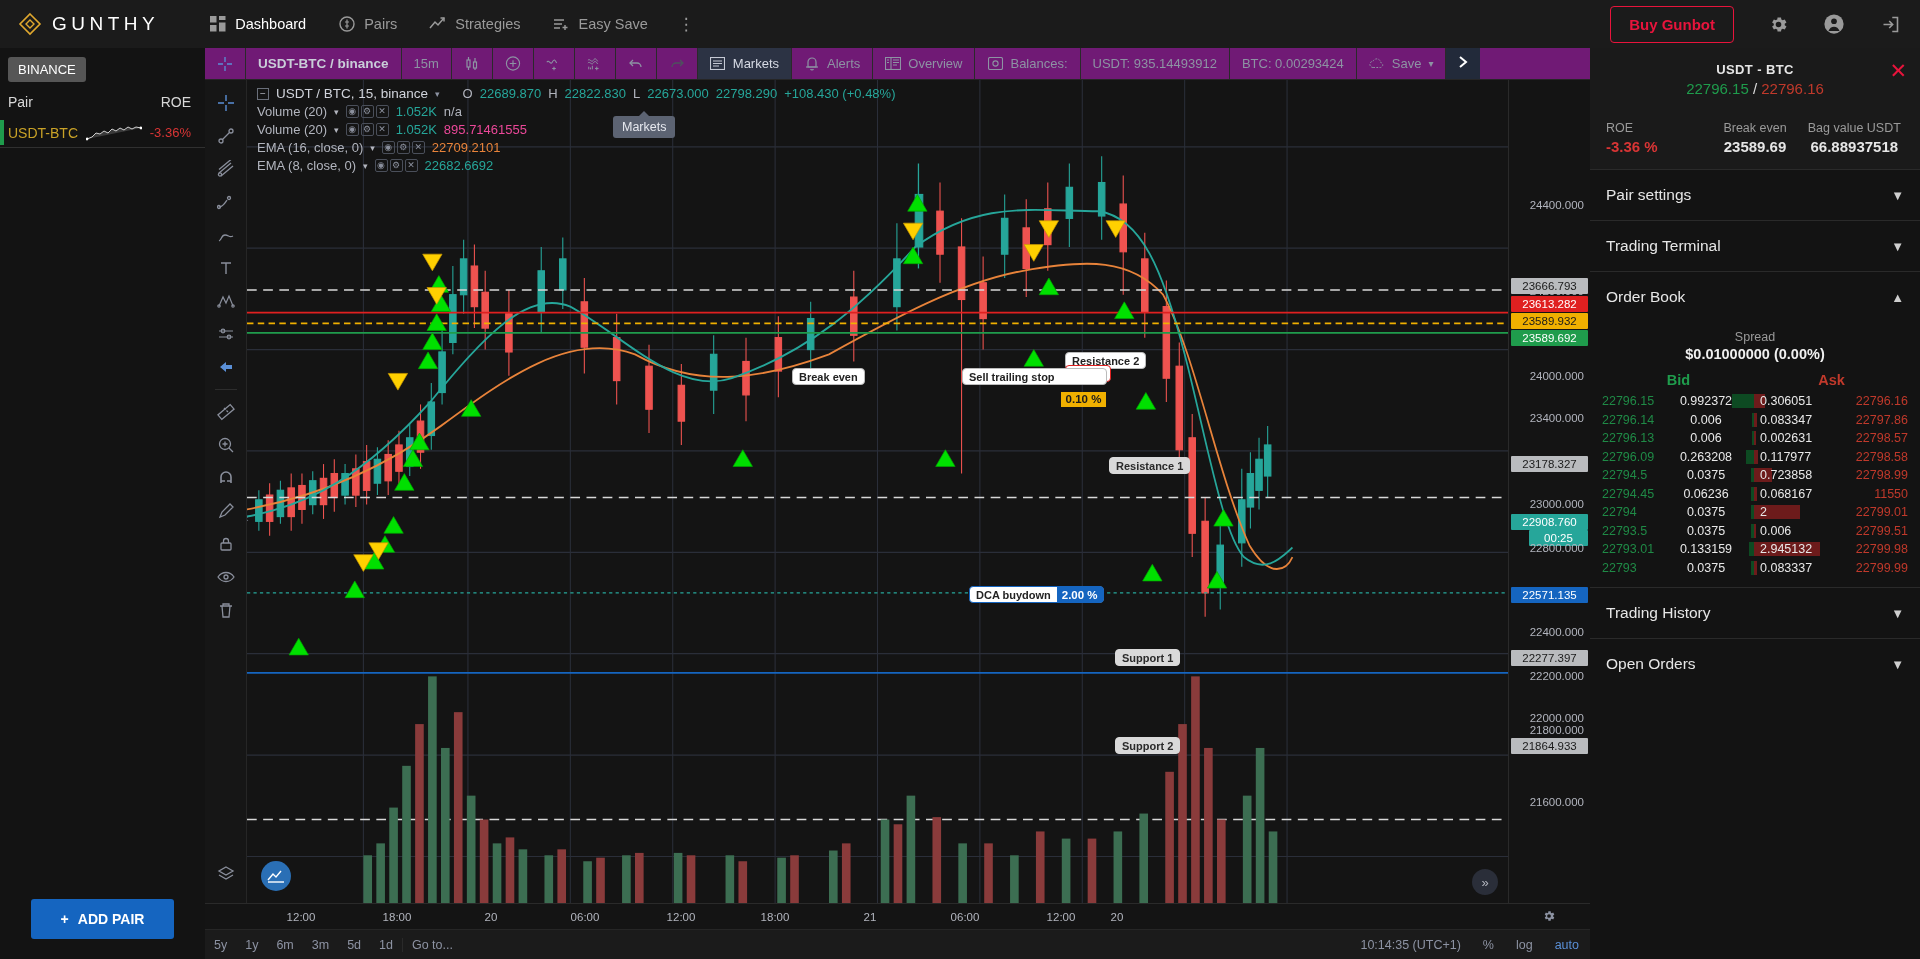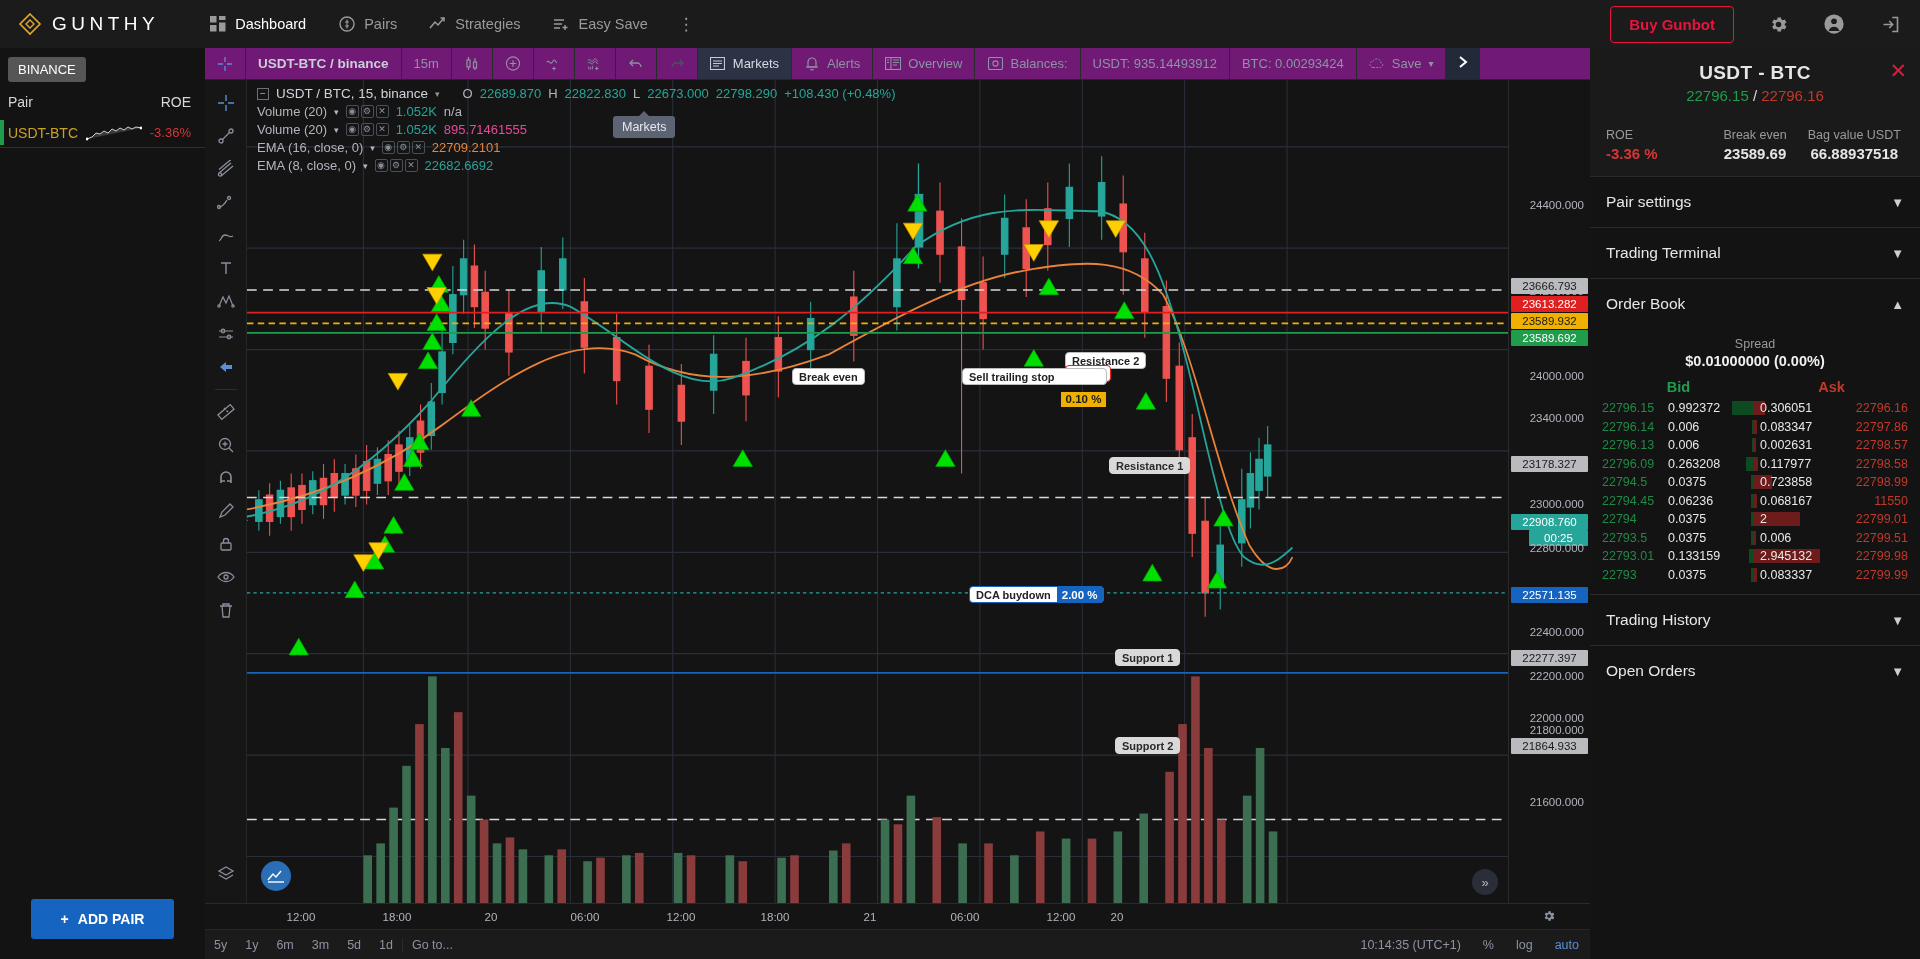--- a/index.html
+++ b/index.html
@@ -155,21 +155,21 @@
     display:flex; align-items:center; color:#8d93a3; font-size:12.5px;
   }
   .ff-cell { padding:0 9px; cursor:pointer; }
   .ff-cell.gap { border-right:1px solid #2a2a2a; }
   .ff-right { margin-left:auto; display:flex; align-items:center; }
   .ff-right .ff-cell { padding:0 11px; }
   .ff-auto { color:#5a8fd6; }
   
   #rightpanel { width:330px; background:#131313; flex:none; display:flex; flex-direction:column; }
   .rp-head { padding:14px 14px 14px 14px; position:relative; text-align:center; background:#1a1a1a; }
-  .rp-title { font-size:19px; font-weight:bold; color:#e6e6e6; letter-spacing:.4px; }
+  .rp-title { font-size:13px; font-weight:bold; color:#e6e6e6; letter-spacing:.4px; }
   .rp-prices { font-size:15px; margin-top:3px; }
   .rp-prices .bid { color:#1f9c4c; }
   .rp-prices .sep { color:#ddd; }
   .rp-prices .ask { color:#c0392b; }
   .rp-close {
     position:absolute; right:13px; top:12px; color:#e8143c; font-size:21px;
     cursor:pointer; line-height:1; font-weight:300;
   }
   .rp-stats { display:flex; justify-content:space-between; padding:10px 16px 14px; background:#1a1a1a; }
   .stat { text-align:center; flex:1; }
@@ -185,21 +185,21 @@
   .acc .chev { color:#cfcfcf; font-size:13px; }
   .ob-body { padding:4px 0 10px; }
   .ob-spread { text-align:center; padding:4px 0 10px; }
   .ob-spread .k { color:#9a9a9a; font-size:12.5px; }
   .ob-spread .v { font-size:14.5px; font-weight:bold; color:#f0f0f0; margin-top:2px; }
   .ob-head { display:flex; padding:0 12px 4px; }
   .ob-head .bid { flex:1; text-align:center; color:#1f9c4c; font-weight:bold; font-size:14.5px; }
   .ob-head .ask { flex:1; text-align:center; color:#c0392b; font-weight:bold; font-size:14.5px; }
   .ob-row { display:flex; height:18.5px; align-items:center; font-size:12.5px; }
   .ob-bp { width:78px; padding-left:12px; color:#1f8a46; }
-  .ob-bq { flex:1; text-align:left; padding-right:10px; color:#e8e8e8; position:relative; }
+  .ob-bq { flex:1; text-align:center; padding-right:10px; color:#e8e8e8; position:relative; }
   .ob-bq .bar { position:absolute; right:0; top:0; bottom:0; background:#0d4a22; z-index:0; }
   .ob-bq .tx { position:relative; z-index:1; }
   .ob-aq { flex:1; text-align:left; padding-left:6px; color:#e8e8e8; position:relative; }
   .ob-aq .bar { position:absolute; left:0; top:0; bottom:0; background:#6d1b1b; z-index:0; }
   .ob-aq .tx { position:relative; z-index:1; }
   .ob-ap { width:84px; text-align:right; padding-right:12px; color:#c0392b; }
 </style>
 </head>
 <body>
 

